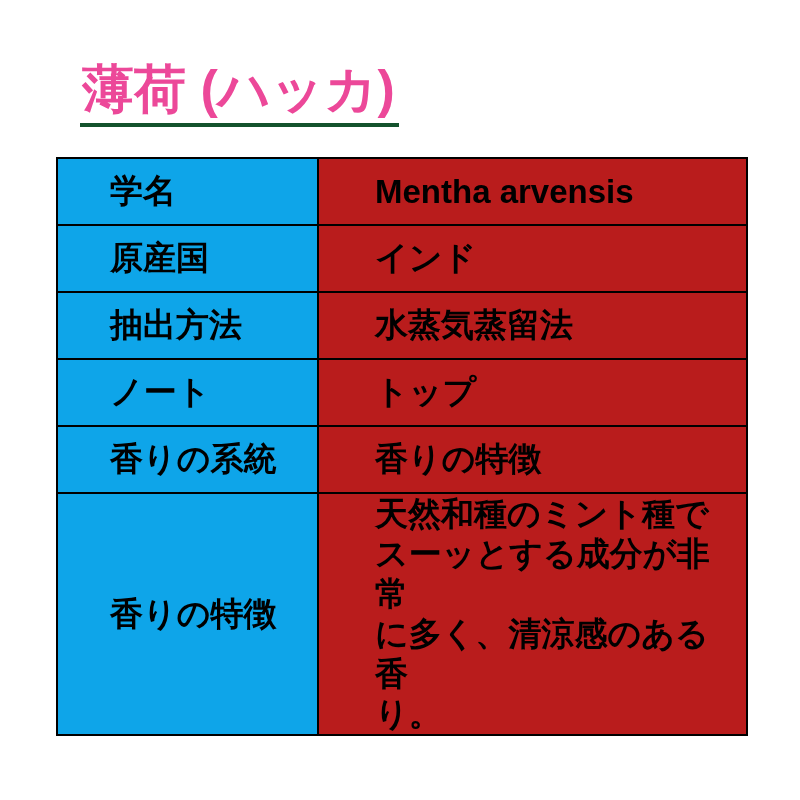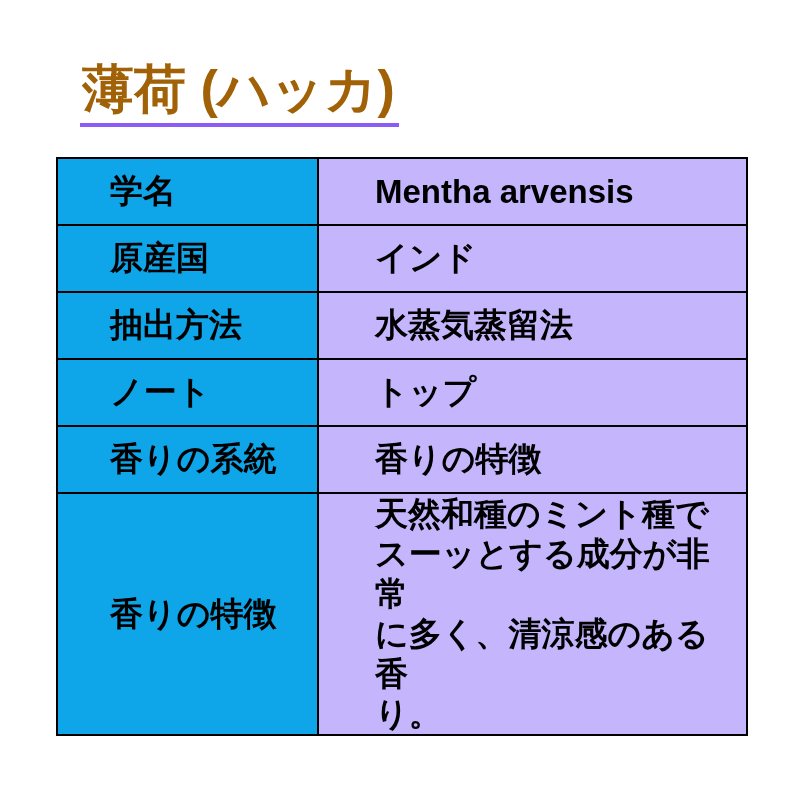--- a/index.html
+++ b/index.html
@@ -16,22 +16,22 @@
     overflow: hidden;
   }
   .title {
     position: absolute;
     left: 80px;
     top: 58px;
     margin: 0;
     font-size: 52px;
     font-weight: bold;
     line-height: 1.2;
-    color: #a16207;
-    border-bottom: 4px solid #8b5cf6;
+    color: #ec4899;
+    border-bottom: 4px solid #14532d;
     padding: 0 4px 3px 2px;
     display: inline-block;
     white-space: nowrap;
   }
   .info-table {
     position: absolute;
     left: 56px;
     top: 157px;
     width: 690px;
     border-collapse: collapse;
@@ -45,21 +45,21 @@
     vertical-align: middle;
     text-align: left;
     color: #000000;
   }
   .info-table th {
     background: #0ea5e9;
     padding: 0 0 0 52px;
     height: 65px;
   }
   .info-table td {
-    background: #c4b5fd;
+    background: #b91c1c;
     padding: 0 6px 0 56px;
     height: 65px;
     margin-left: 14px;
   }
   .info-table tr.row-tall th,
   .info-table tr.row-tall td {
     height: 160px;
   }
   .multiline {
     white-space: pre-line;

